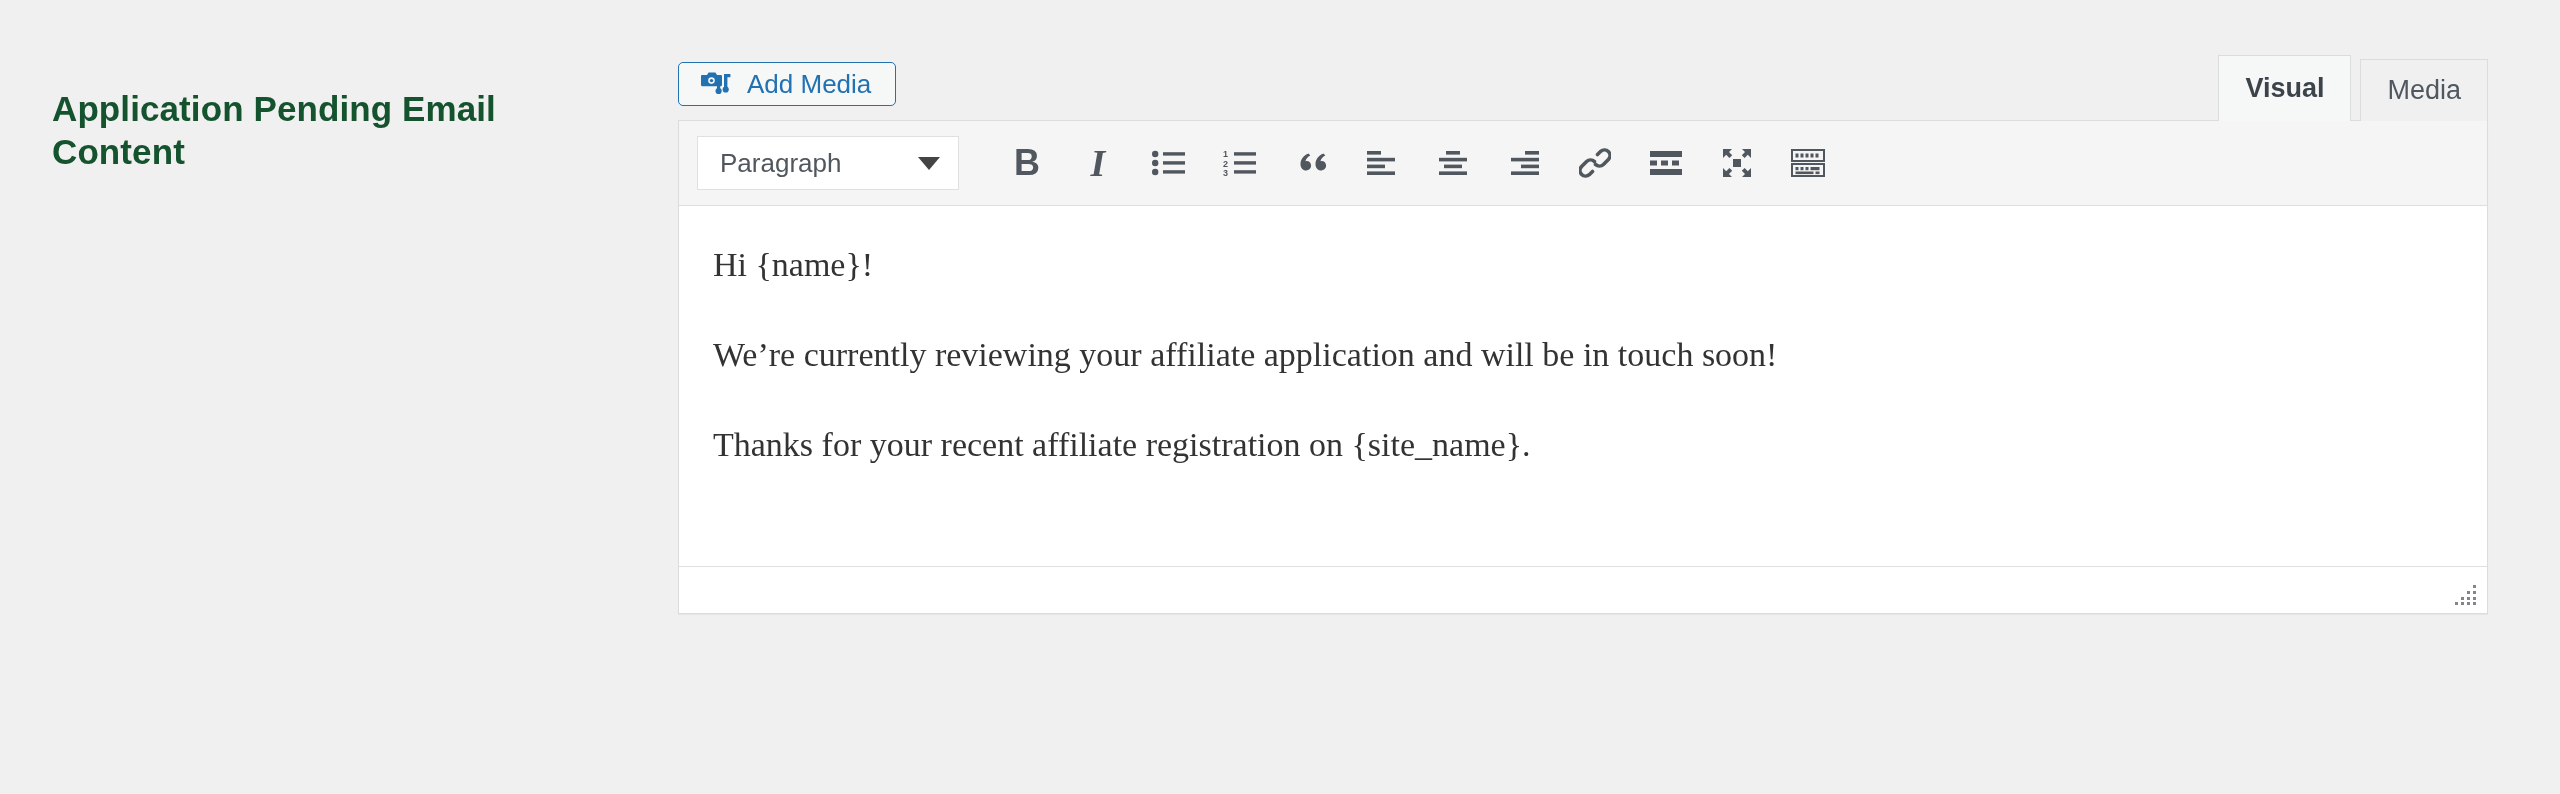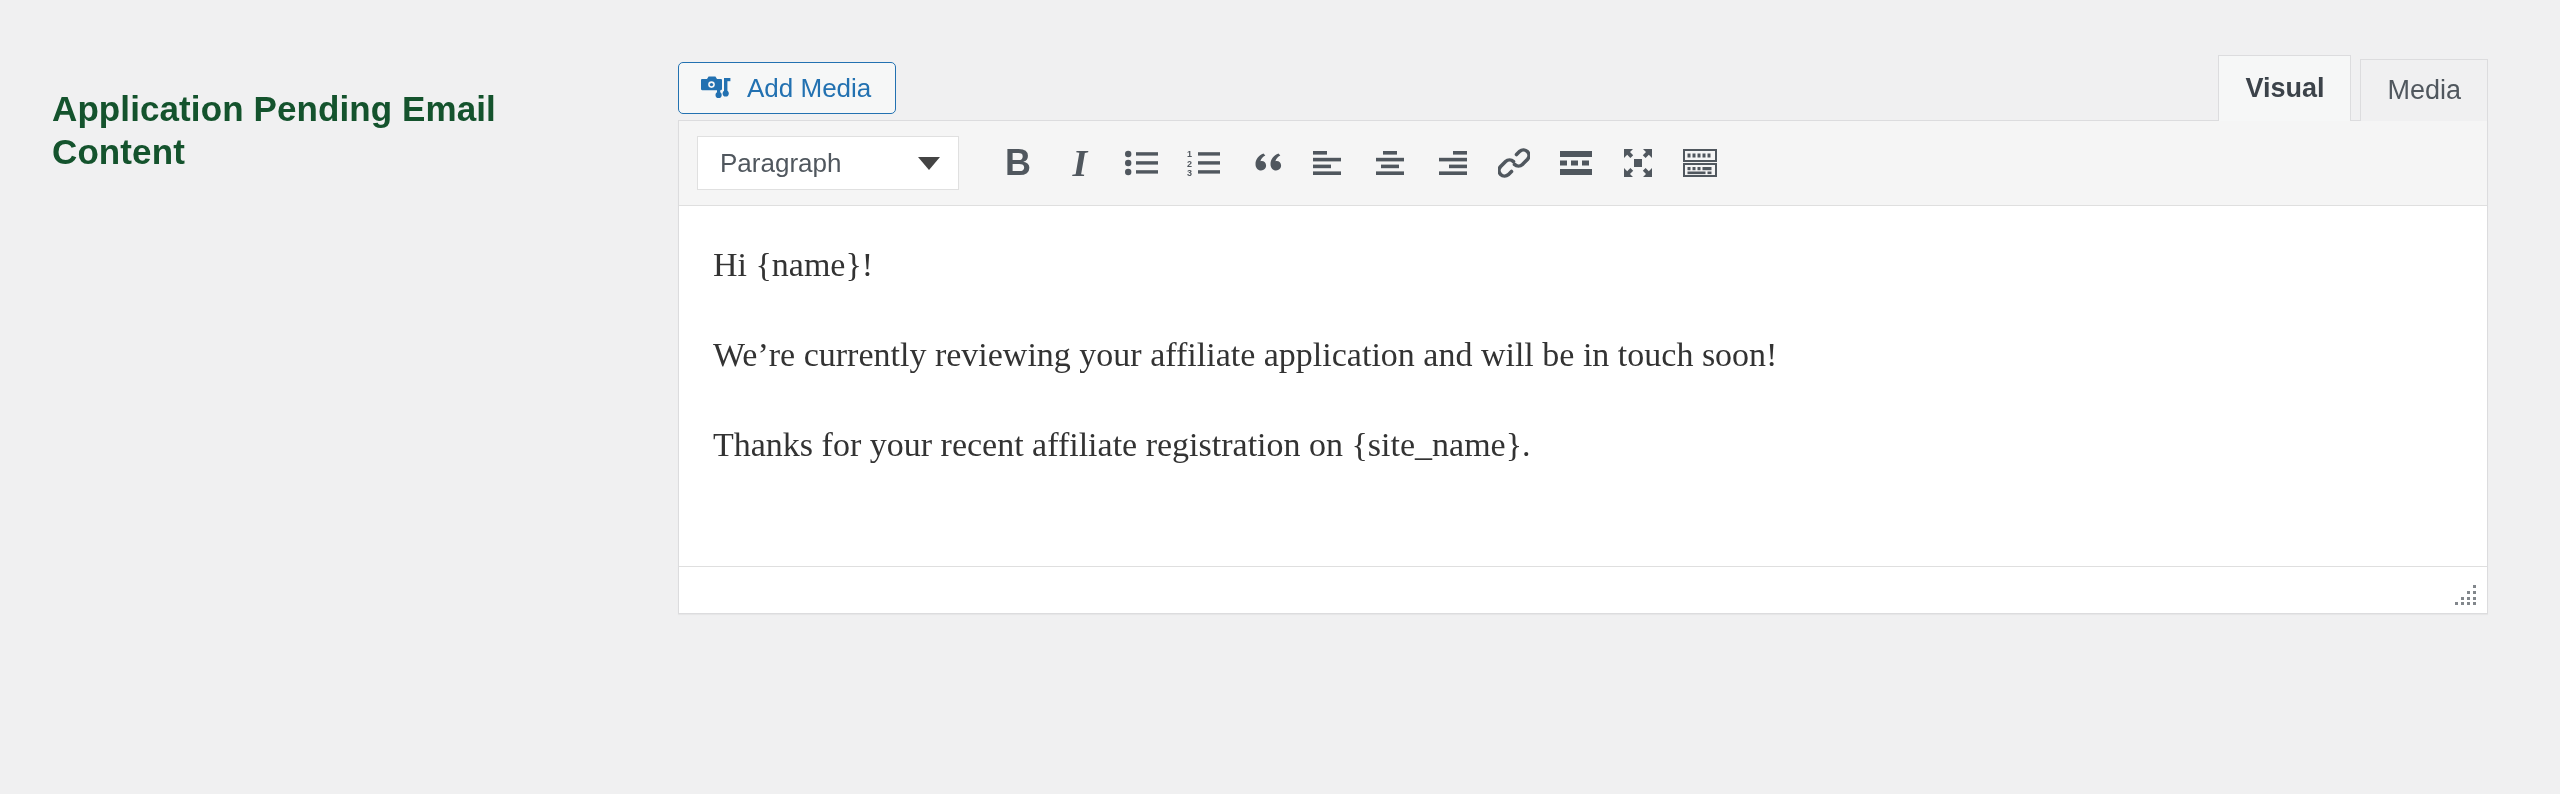--- a/index.html
+++ b/index.html
@@ -48,21 +48,21 @@
     height: 78px;
   }
 
   .add-media-btn {
     position: absolute;
     left: 0;
     top: 20px;
     display: inline-flex;
     align-items: center;
     gap: 16px;
-    height: 52px;
+    height: 44px;
     padding: 0 24px 0 22px;
     box-sizing: border-box;
     background: #f6f7f7;
     border: 1px solid #2271b1;
     border-radius: 5px;
     color: #2271b1;
     font-size: 26px;
     line-height: 1;
     cursor: pointer;
     white-space: nowrap;
@@ -117,21 +117,21 @@
     box-shadow: 0 1px 1px rgba(0,0,0,.04);
   }
 
   
   .mce-toolbar {
     background: #f5f5f5;
     border-bottom: 1px solid #dfdfdf;
     padding: 13px 18px;
     display: flex;
     align-items: center;
-    gap: 0px;
+    gap: 9px;
     box-sizing: border-box;
     min-height: 80px;
   }
 
   .format-select {
     box-sizing: border-box;
     height: 54px;
     min-width: 262px;
     background: #fff;
     border: 1px solid #e0e0e0;

